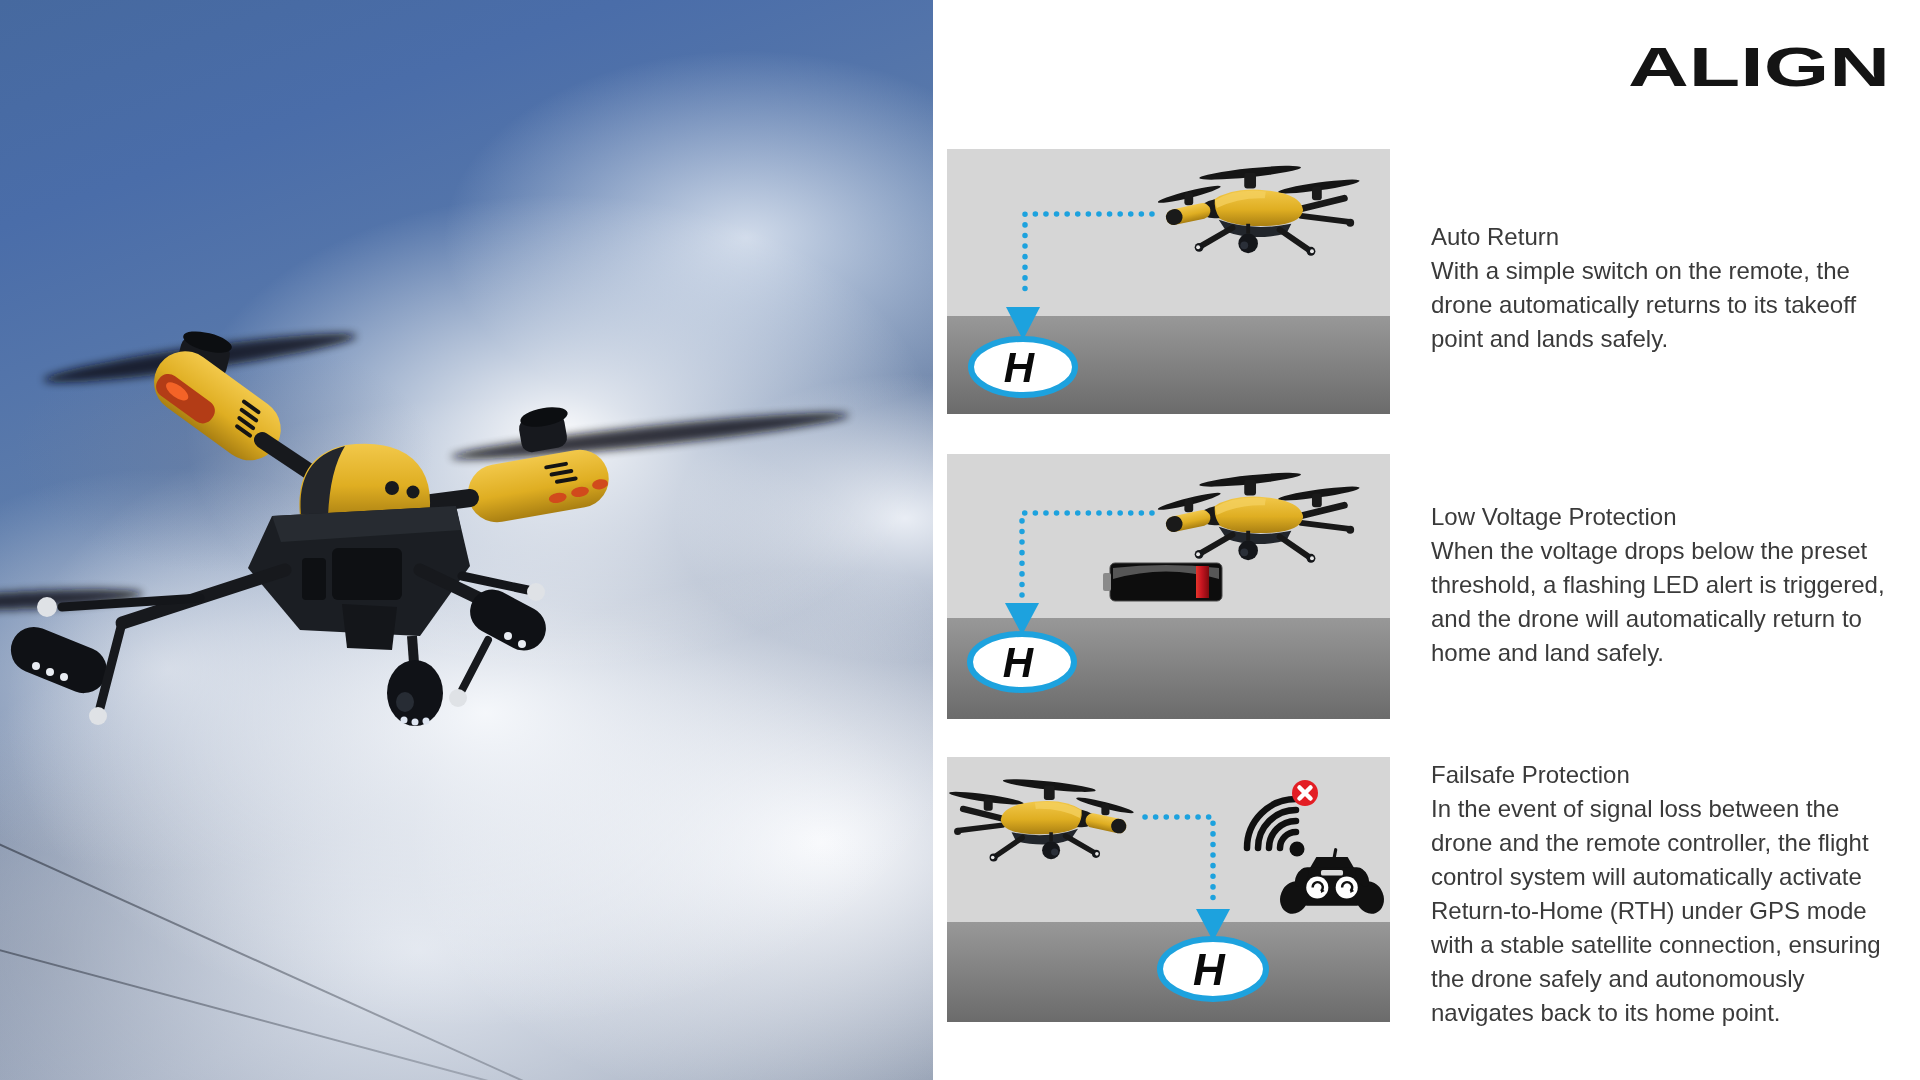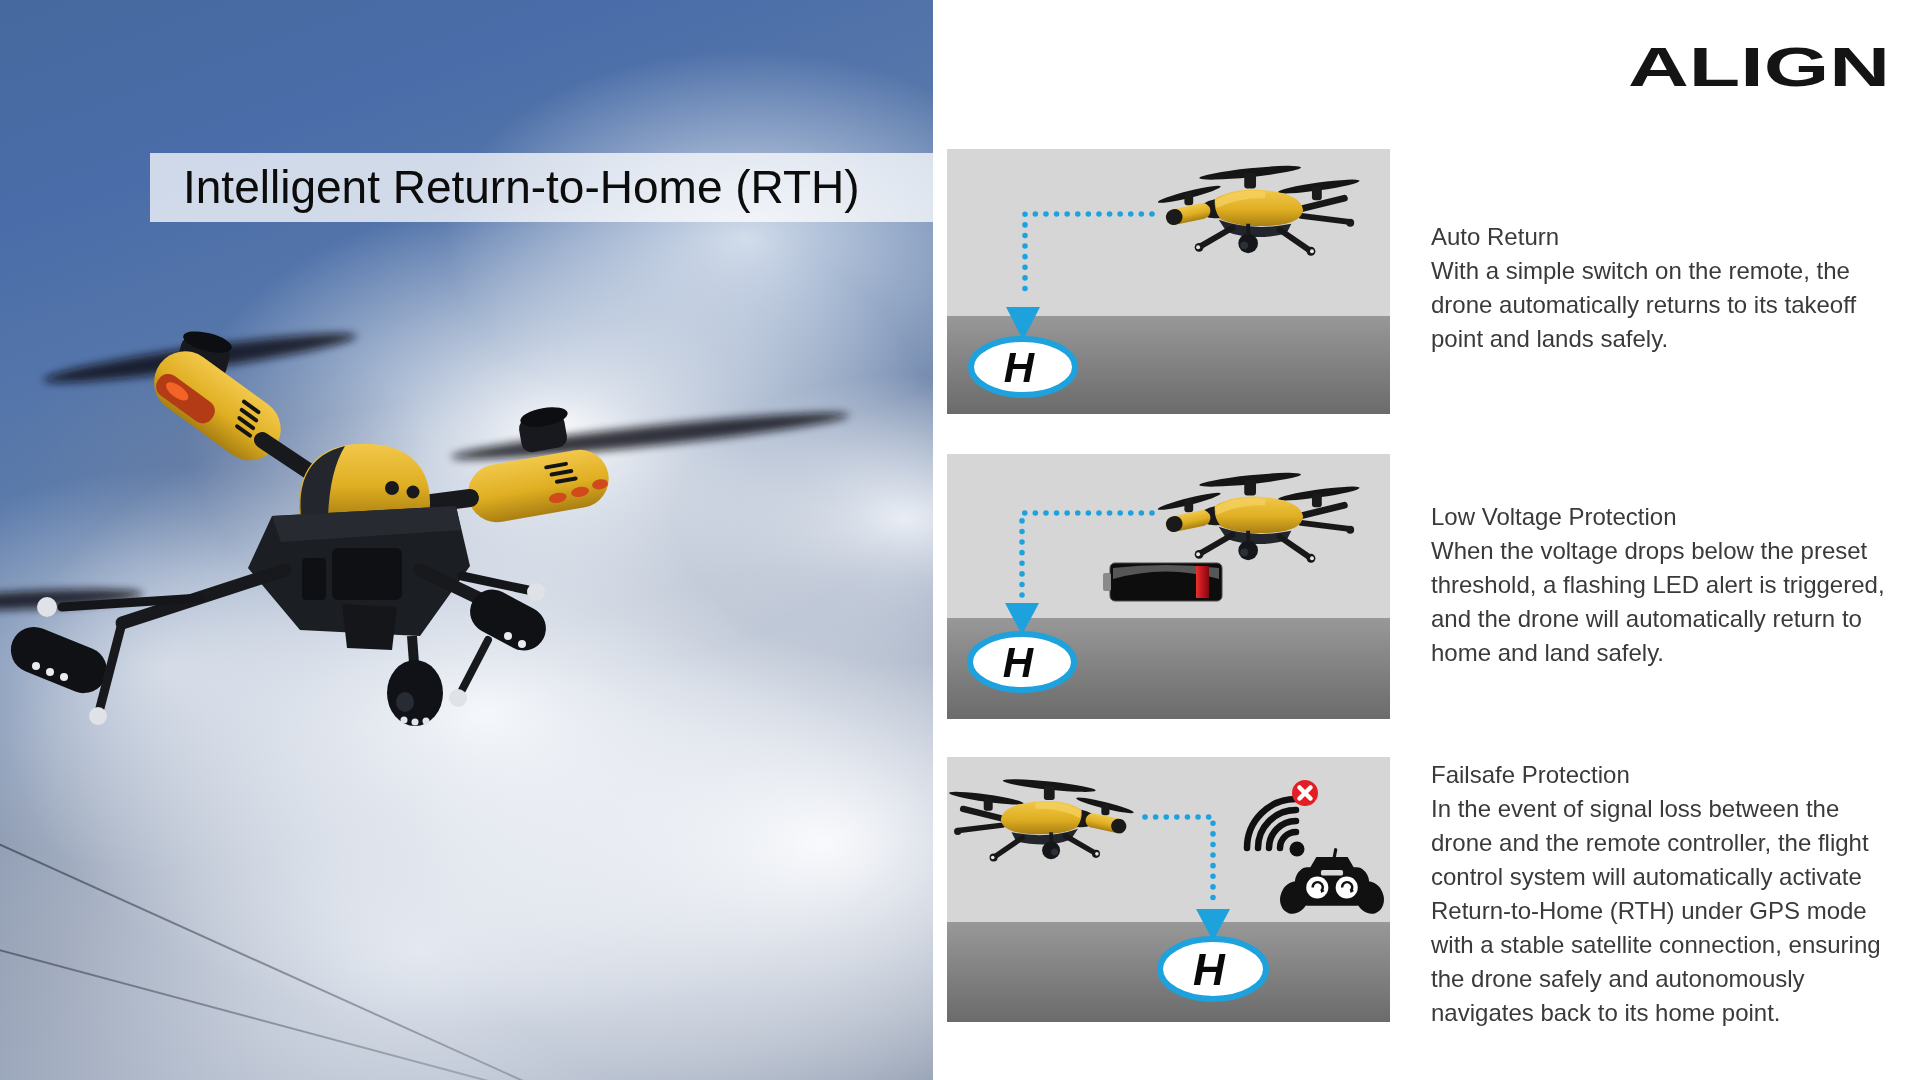--- a/index.html
+++ b/index.html
@@ -199,23 +199,20 @@
       <path d="M412 318 L414 345" stroke="#17191d" stroke-width="10"></path>
       <ellipse cx="415" cy="375" rx="28" ry="33" fill="#101217"></ellipse>
       <ellipse cx="405" cy="384" rx="9" ry="10" fill="#272c34"></ellipse>
       <g fill="#dfe6f2">
           <circle cx="404" cy="402" r="3.5"></circle>
           <circle cx="415" cy="404" r="3.5"></circle>
           <circle cx="426" cy="403" r="3.5"></circle>
         </g>
     </svg>
 
-    <div class="title-band">
-      <h1>Intelligent Return-to-Home (RTH)</h1>
-    </div>
   </div>
 
   <svg class="logo" viewBox="0 0 266 60">
     <text x="0" y="50" font-family="Liberation Sans, sans-serif" font-size="56" font-weight="700" fill="#141414" textLength="262" lengthAdjust="spacingAndGlyphs">ALIGN</text>
   </svg>
 
   <div class="panel panel-1">
     <svg viewBox="0 0 443 265">
       <rect x="0" y="0" width="443" height="167" fill="#d6d6d6"></rect>
       <rect x="0" y="167" width="443" height="98" fill="url(#groundGrad)"></rect>

